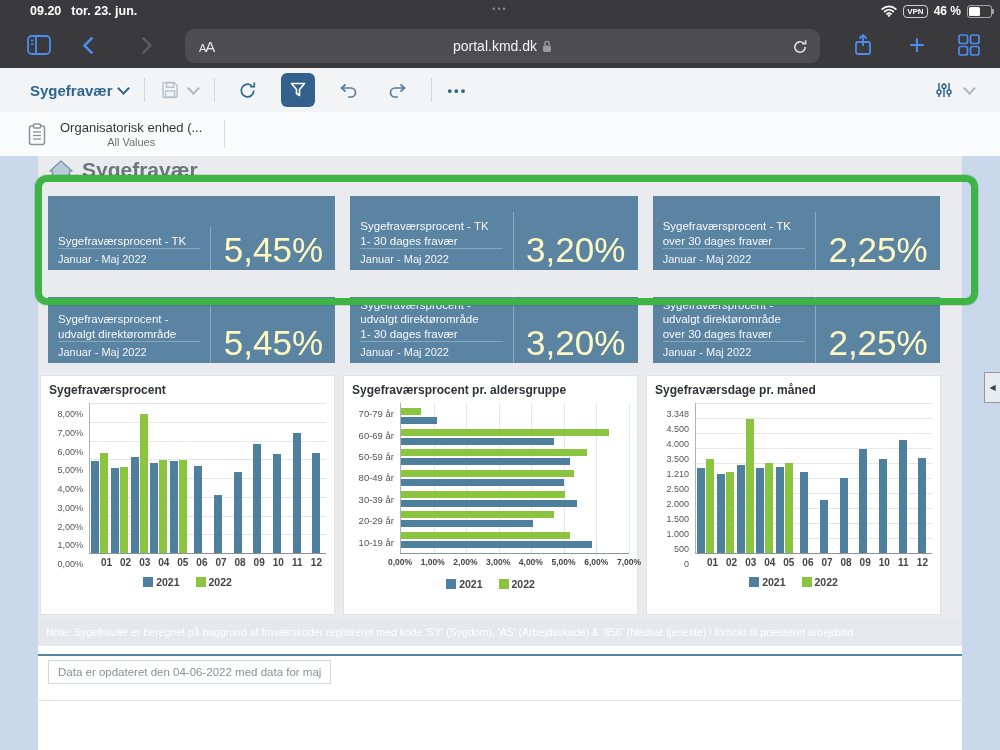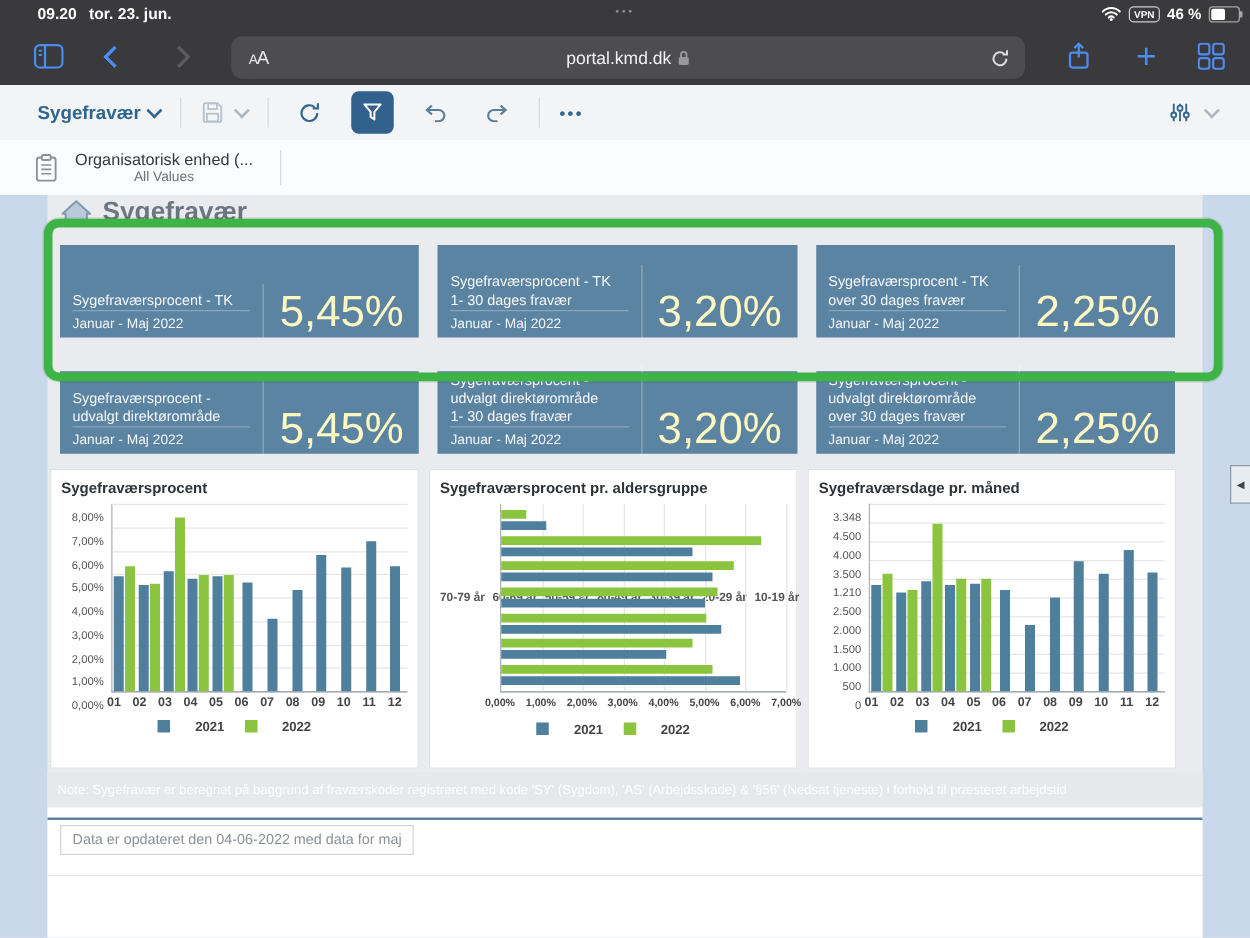--- a/index.html
+++ b/index.html
@@ -61,39 +61,39 @@
   .kpi-period{font-size:11px;color:rgba(255,255,255,.92);border-top:1px solid rgba(255,255,255,.28);padding-top:4px;}
   .kpi-right{flex:1;display:flex;align-items:center;justify-content:center;}
   .kpi-value{font-size:35px;color:#fef9c3;}
   
   .charts-row{position:absolute;top:219px;left:2px;right:21px;height:240px;display:flex;gap:8px;}
   .chart-panel{flex:1;background:#fff;border:1px solid #e0e3e6;padding:7px 8px 4px 8px;box-sizing:border-box;position:relative;}
   .chart-title{font-size:12px;font-weight:700;color:#2e3338;margin-bottom:6px;}
   .plot-row{display:flex;}
   .ylab{position:relative;height:150px;}
   .v .ylab{width:40px;}
-  .h .ylab{width:48px;display:flex;font-weight:bold;}
+  .h .ylab{width:48px;display:flex;flex-direction:column;}
   .ytick{position:absolute;right:6px;transform:translateY(-50%);font-size:9px;color:#555;white-space:nowrap;margin-top:11px;}
   .hcat{flex:1;display:flex;align-items:center;justify-content:flex-end;padding-right:6px;font-size:9.5px;color:#555;white-space:nowrap;}
   .plot{flex:1;position:relative;height:150px;border-left:1px solid #adb3b8;border-bottom:1px solid #8d9499;}
   .hgrid{position:absolute;left:0;right:0;height:1px;background:#e4e6e8;}
   .vgrid{position:absolute;top:0;bottom:0;width:1px;background:#e4e6e8;}
   .groups{position:absolute;left:0;right:0;top:0;bottom:0;display:flex;}
   .vgroup{flex:1;display:flex;align-items:flex-end;justify-content:center;height:100%;}
   .vbar{width:8px;margin:0 .5px;}
   .hgroups{position:absolute;left:0;right:0;top:0;bottom:0;display:flex;flex-direction:column;padding:3px 0;box-sizing:border-box;}
   .hgroup{flex:1;display:flex;flex-direction:column;justify-content:center;gap:2px;}
   .hbar{height:7px;}
-  .xlab{display:flex;margin-left:32px;margin-top:3px;justify-content:flex-end;}
+  .xlab{display:flex;margin-left:48px;margin-top:3px;}
   .xcat{flex:1;text-align:center;font-size:10px;font-weight:700;color:#444;}
   .xlab2{display:none;}
   .h .xlab2{display:block;position:relative;margin-left:48px;height:13px;margin-top:3px;}
   .xtick{position:absolute;transform:translateX(-50%);font-size:8.5px;font-weight:700;color:#444;white-space:nowrap;}
   .legend{display:flex;justify-content:center;gap:16px;margin-top:8px;}
-  .lg-item{display:flex;gap:20px;cursor:pointer;}
+  .lg-item{display:flex;align-items:center;gap:3px;cursor:pointer;}
   .lg-sq{width:10px;height:10px;display:inline-block;}
   .lg-lb{font-size:10.5px;font-weight:700;color:#444;}
   
   .note-band{position:absolute;top:462px;left:0;right:0;height:28px;background:#e6e9ec;
              display:flex;align-items:center;padding-left:8px;box-sizing:border-box;}
   .note-text{font-size:10.5px;color:rgba(255,255,255,.92);white-space:nowrap;overflow:hidden;}
   .footer{position:absolute;top:490px;left:0;right:0;bottom:0;background:#fff;}
   .footer-line{position:absolute;top:8px;left:0;right:0;height:2px;background:#5b84a3;}
   .updated-box{position:absolute;top:14px;left:10px;border:1px solid #d3d7da;background:#fff;
                padding:5px 9px;font-size:11.5px;color:#8a9097;}

